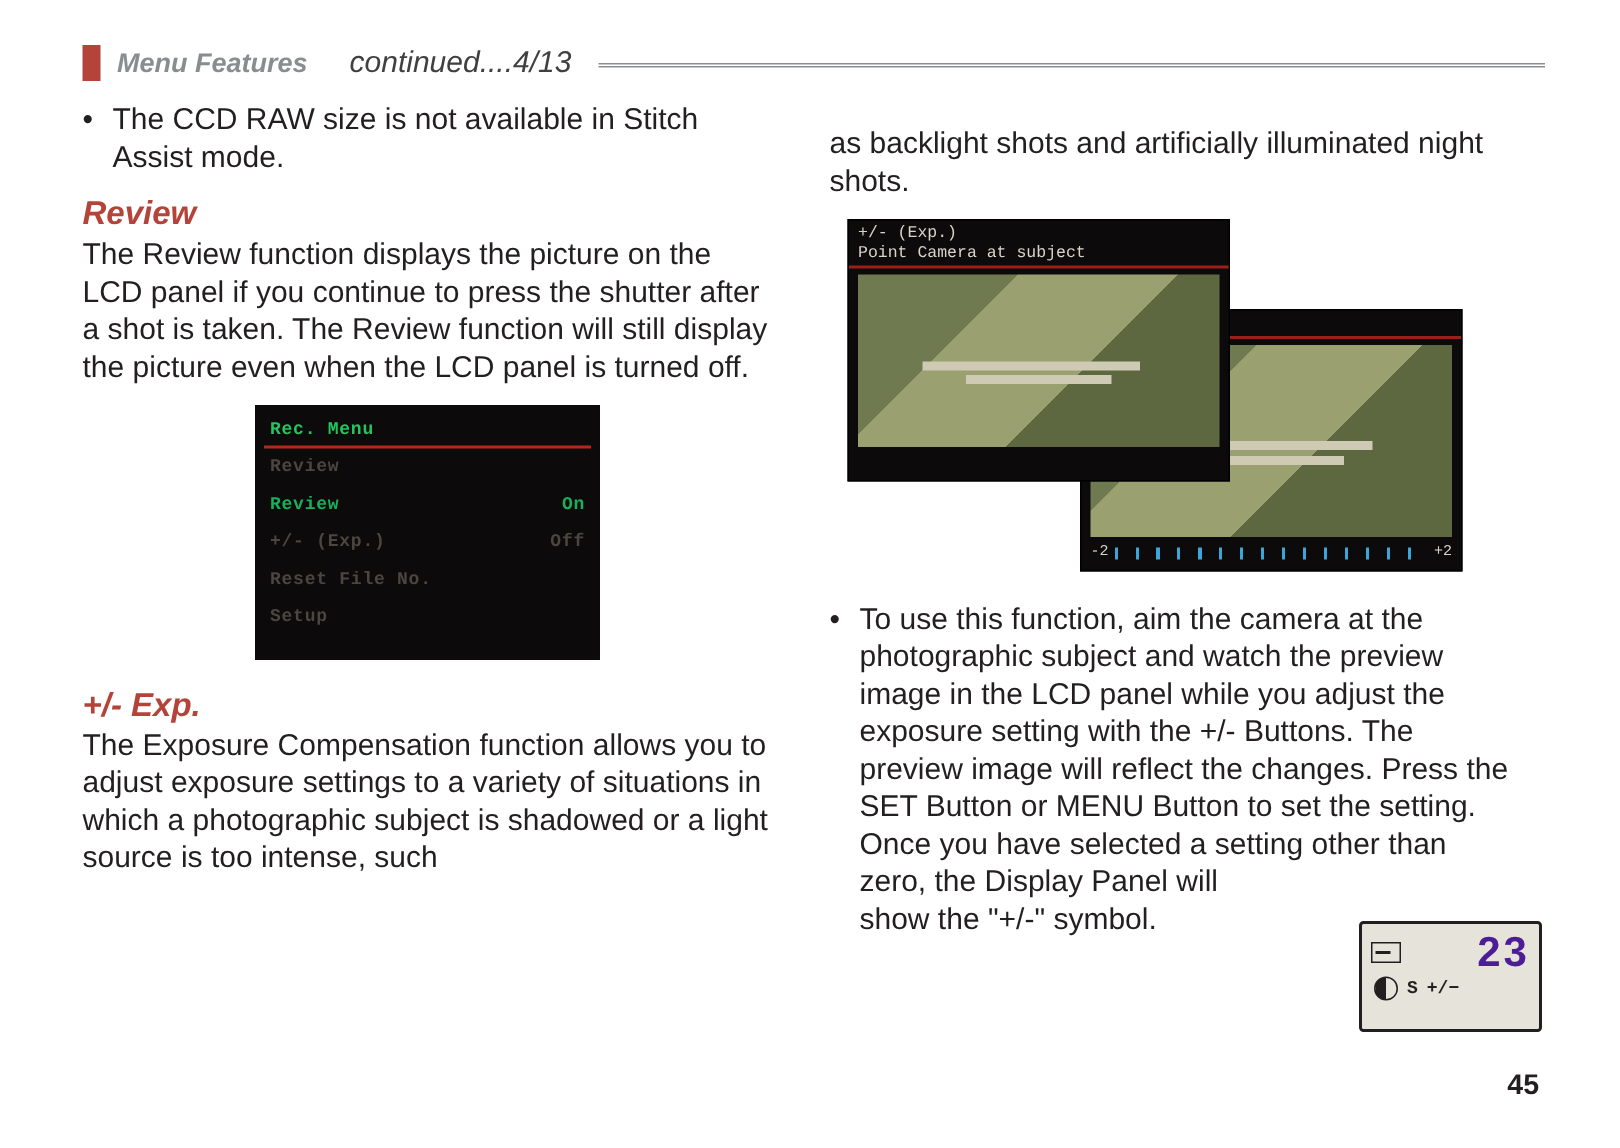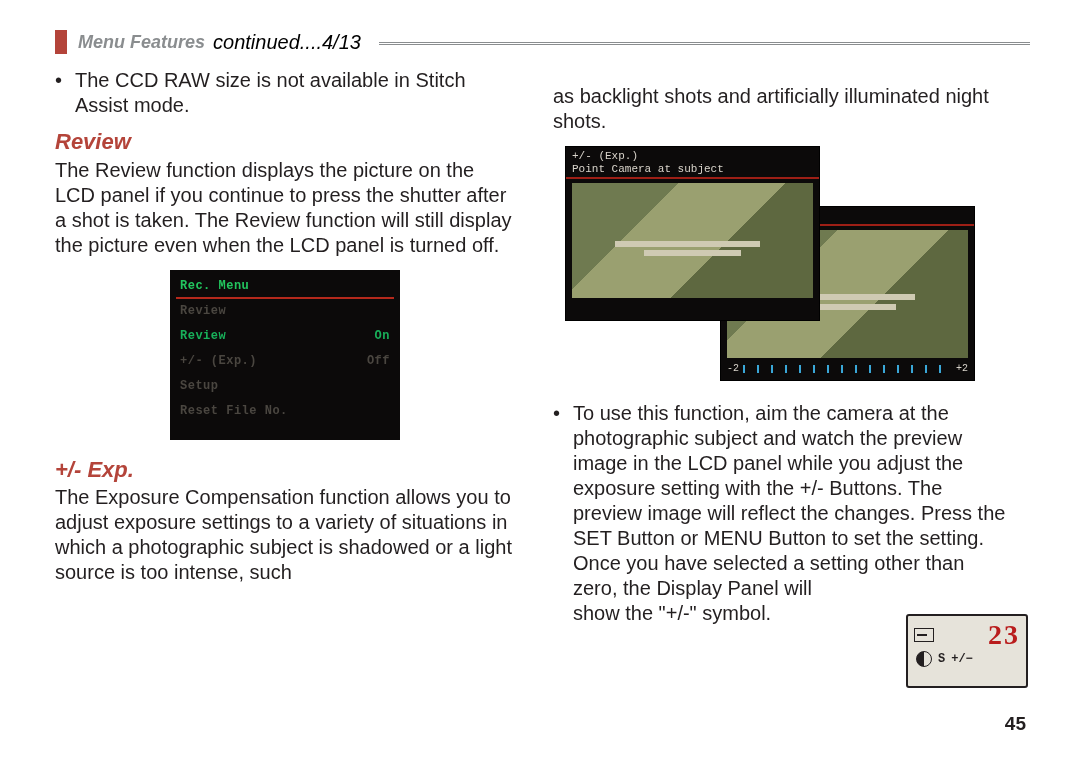--- a/index.html
+++ b/index.html
@@ -33,23 +33,23 @@
   .header-title {
     font-size: 18px;
     font-weight: bold;
     font-style: italic;
     color: #8a8d8f;
     white-space: nowrap;
   }
   .header-cont {
     font-size: 20px;
     font-style: italic;
-    color: #000000;
+    color: #404040;
     font-weight: normal;
-    margin-left: 0;
+    margin-left: 20px;
   }
   .header-rule {
     flex: 1;
     border-top: 3px double #8a8d8f;
     height: 0;
     margin-left: 10px;
     margin-top: 2px;
   }
 
   .columns {
@@ -219,22 +219,22 @@
     content: "";
     position: absolute;
     left: 2px; top: 5px;
     width: 10px; height: 2px;
     background: #231f20;
   }
   .dp-num {
     font-size: 28px;
     font-weight: bold;
     letter-spacing: 2px;
-    color: #b91c1c;
-    font-family: Liberation Serif, serif;
+    color: #4c1d95;
+    font-family: Liberation Sans, sans-serif;
   }
   .dp-bot {
     display: flex;
     align-items: center;
     gap: 6px;
     padding: 0 8px 3px 8px;
     font-size: 12px;
     font-weight: bold;
   }
   .dp-half {
@@ -284,25 +284,25 @@
         </div>
         <div class="lcd-row lcd-hi">
           <span class="lcd-label">Review</span>
           <span class="lcd-val">On</span>
         </div>
         <div class="lcd-row lcd-dim">
           <span class="lcd-label">+/- (Exp.)</span>
           <span class="lcd-val">Off</span>
         </div>
         <div class="lcd-row lcd-dim">
+          <span class="lcd-label">Reset File No.</span>
+          <span class="lcd-val"></span>
+        </div>
+        <div class="lcd-row lcd-dim">
           <span class="lcd-label">Setup</span>
-          <span class="lcd-val"></span>
-        </div>
-        <div class="lcd-row lcd-dim">
-          <span class="lcd-label">Reset File No.</span>
           <span class="lcd-val"></span>
         </div>
       </div>
 
       <div class="sub-h">+/- Exp.</div>
       <p class="para">The Exposure Compensation function allows you to adjust exposure settings to a variety of situations in which a photographic subject is shadowed or a light source is too intense, such</p>
     </div>
 
     <div class="col">
 

